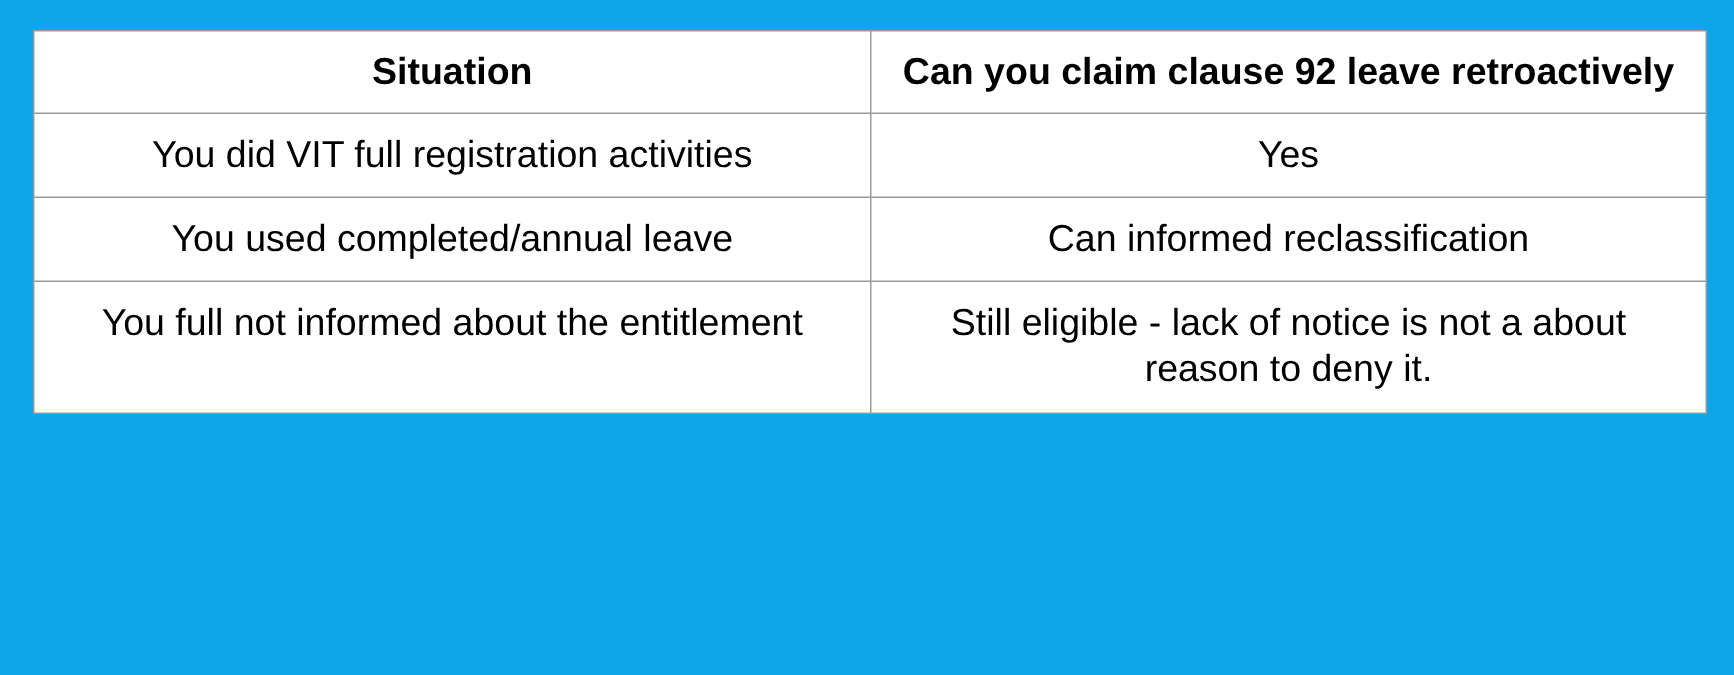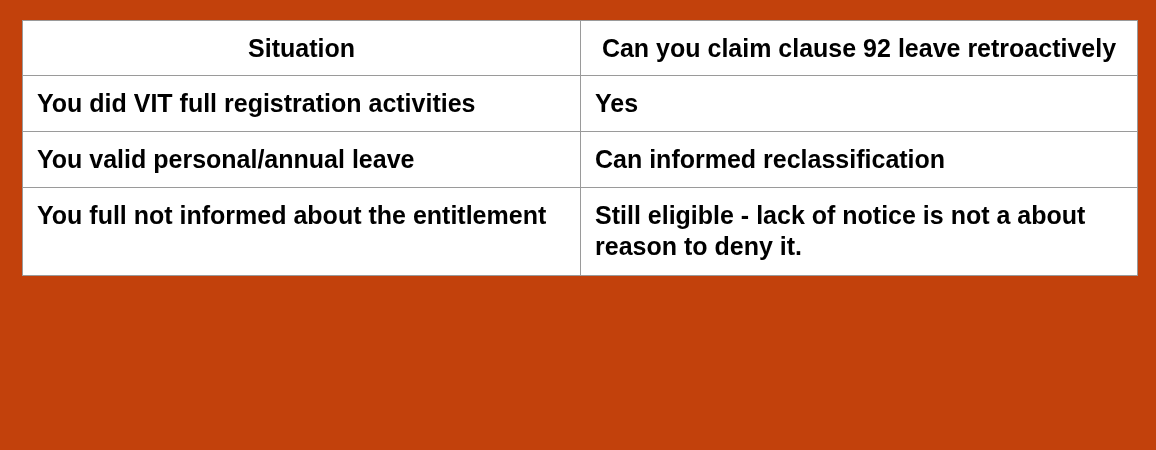--- a/index.html
+++ b/index.html
@@ -4,21 +4,21 @@
 <style>
   html, body {
     margin: 0;
     padding: 0;
     background: #ffffff;
   }
   .canvas {
     position: relative;
     width: 1156px;
     height: 450px;
-    background: #c2410c;
+    background: #0ea5e9;
     overflow: hidden;
     font-family: "Liberation Sans", "DejaVu Sans", sans-serif;
     color: #000000;
   }
   table.claims-table {
     position: absolute;
     left: 22px;
     top: 20px;
     width: 1115px;
     border-collapse: collapse;
@@ -36,22 +36,22 @@
   }
   table.claims-table th {
     font-weight: bold;
     text-align: center;
     height: 55px;
     padding: 11px 14px;
     box-sizing: border-box;
     vertical-align: middle;
   }
   table.claims-table td {
-    text-align: left;
-    font-weight: bold;
+    text-align: center;
+    font-weight: normal;
   }
   tr.row-single td { height: 56px; box-sizing: border-box; }
   tr.row-double td { height: 88px; box-sizing: border-box; }
   tr.row-last td   { height: 95px; box-sizing: border-box; }
   col.col-situation { width: 558px; }
   col.col-answer    { width: 557px; }
 </style>
 </head>
 <body>
 
@@ -66,21 +66,21 @@
         <th>Situation</th>
         <th>Can you claim clause 92 leave retroactively</th>
       </tr>
     </thead>
     <tbody>
       <tr class="row-single">
         <td>You did VIT full registration activities</td>
         <td>Yes</td>
       </tr>
       <tr class="row-single">
-        <td>You valid personal/annual leave</td>
+        <td>You used completed/annual leave</td>
         <td>Can informed reclassification</td>
       </tr>
       <tr class="row-double">
         <td>You full not informed about the entitlement</td>
         <td>Still eligible - lack of notice is not a about reason to deny it.</td>
       </tr>
     </tbody>
   </table>
 </div>
 

